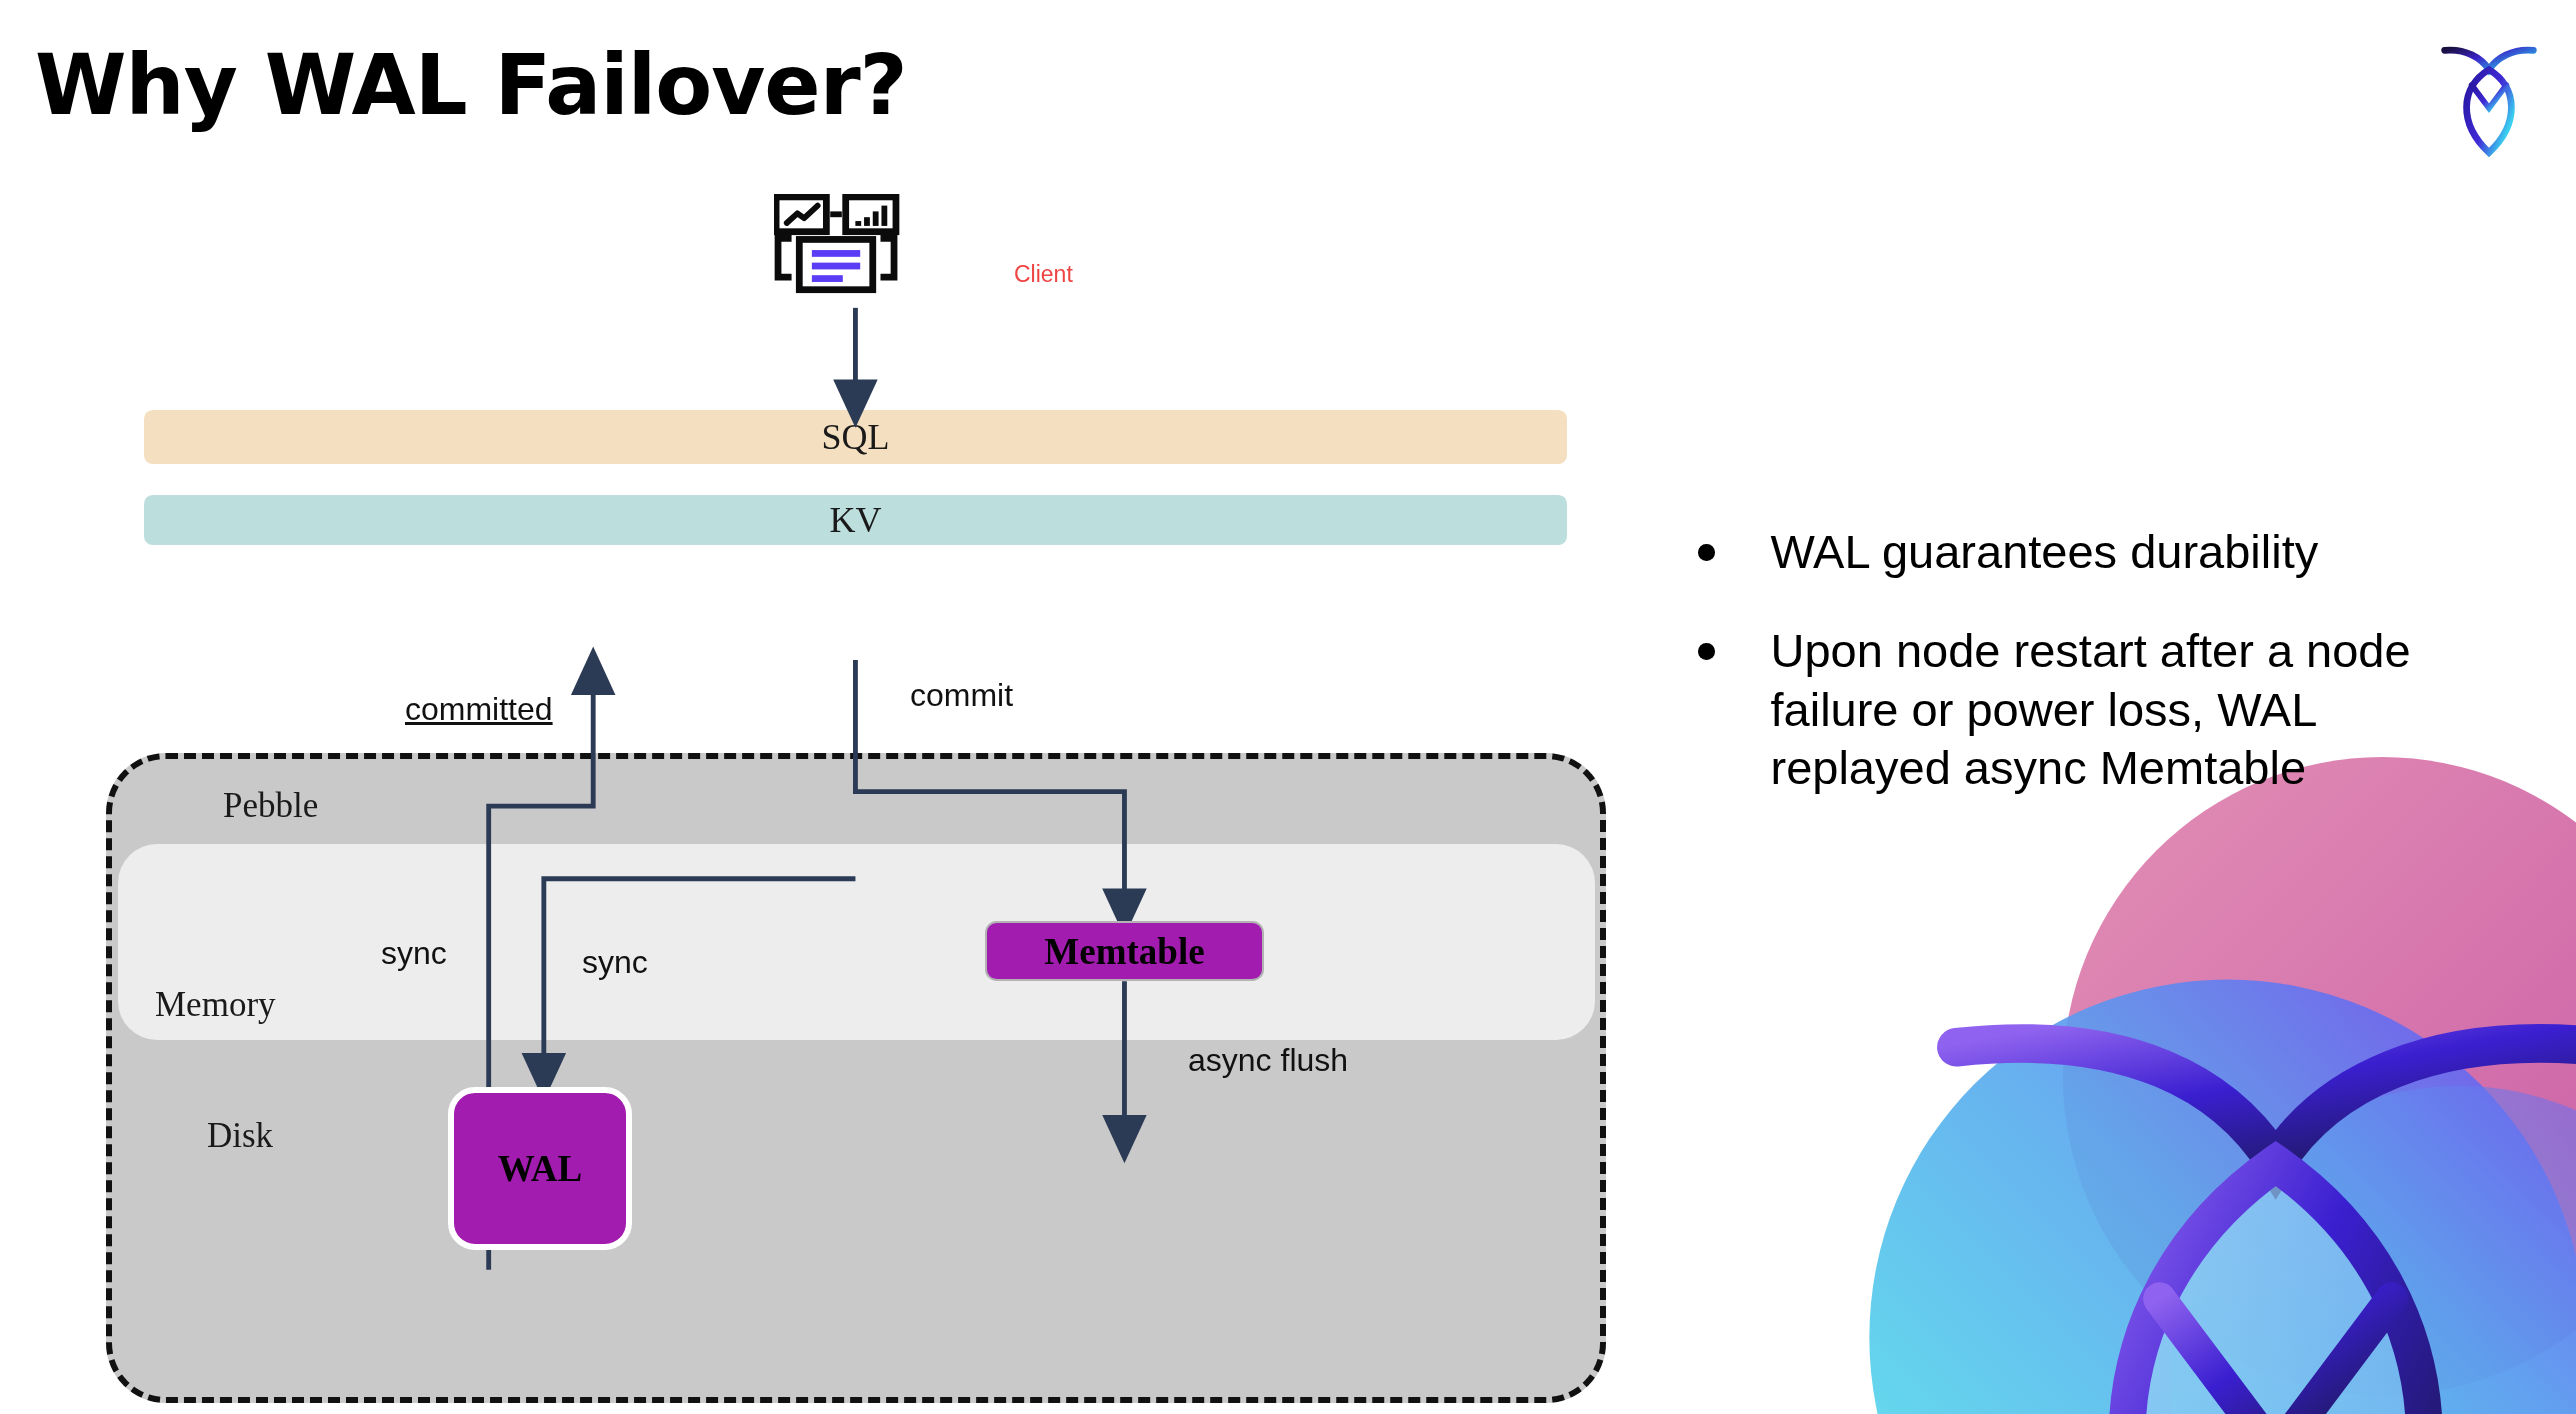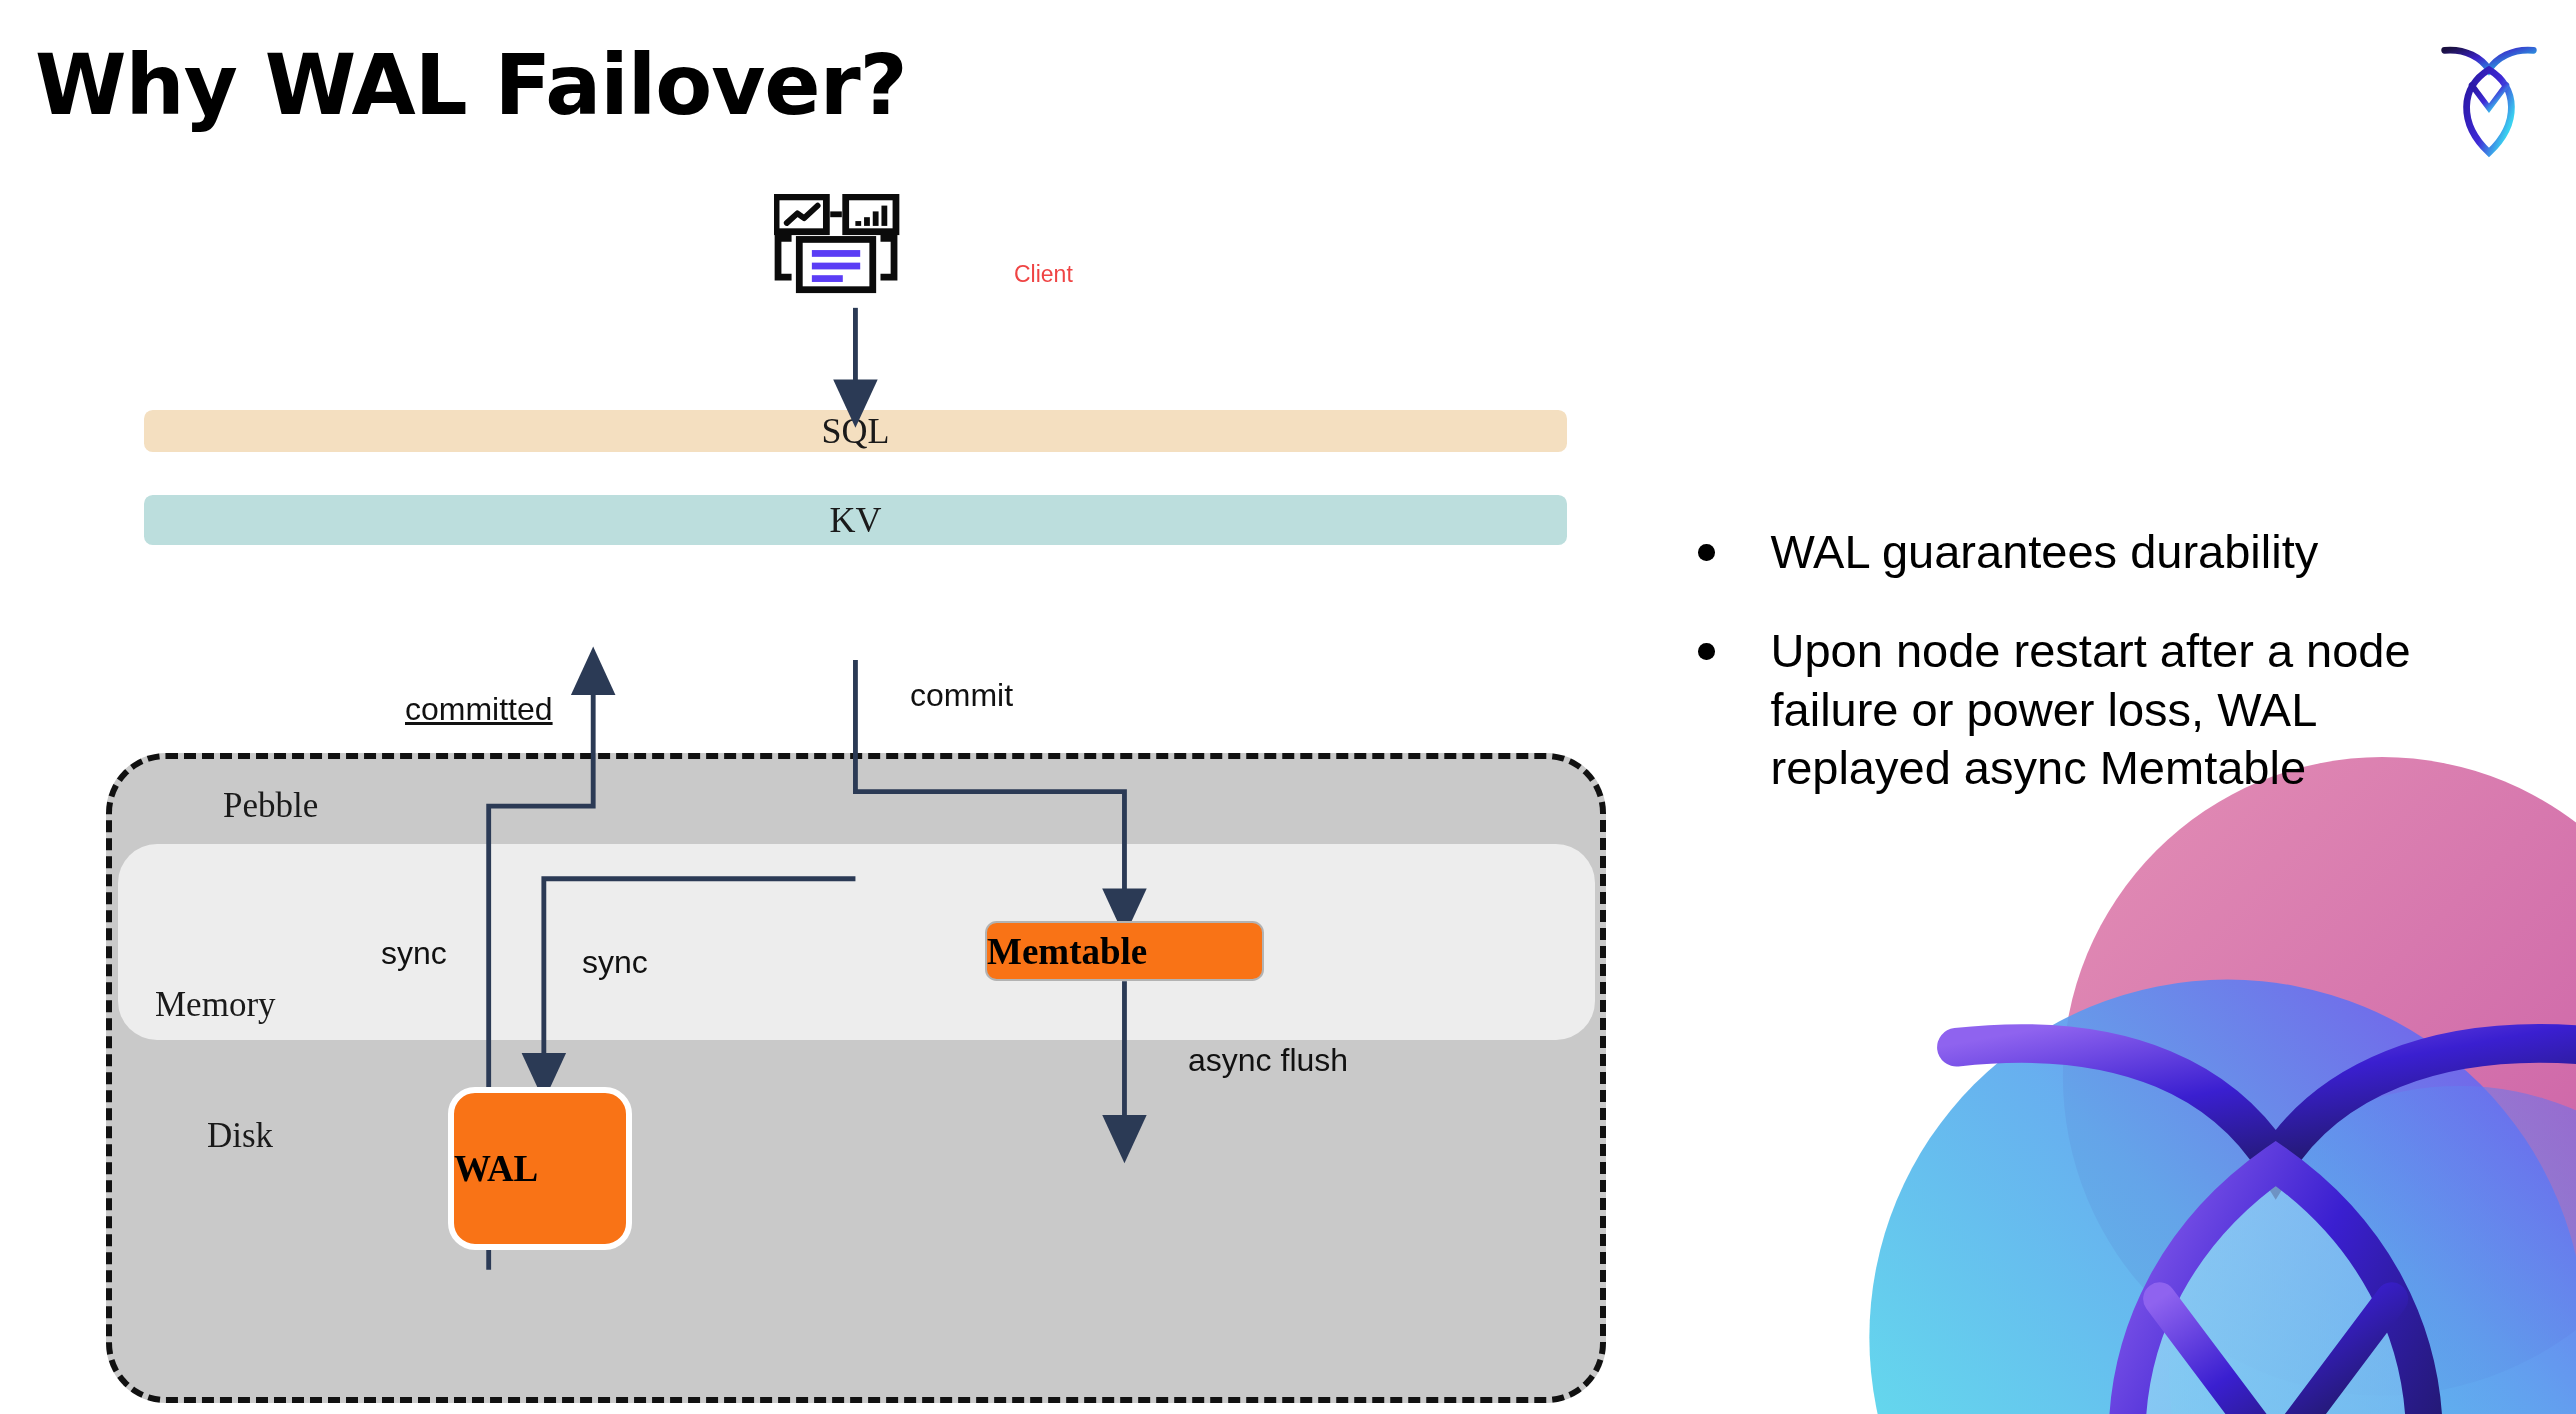--- a/index.html
+++ b/index.html
@@ -40,21 +40,21 @@
 
   
   .layer{
     position:absolute;left:144px;width:1423px;
     border-radius:8.7px;
     display:flex;align-items:center;justify-content:center;
     font-family:"Liberation Serif", serif;
     font-size:36px;
     color:#1a1a1a;
   }
-  .layer-sql{top:410px;height:42px;background:#f4dfc0;}
+  .layer-sql{top:410px;height:54px;background:#f4dfc0;}
   .layer-kv{top:495px;height:50px;background:#bcdedd;}
   .layer-storage{top:577px;height:81px;background:#d8d2e6;}
 
   
   .pebble{
     position:absolute;left:106px;top:753px;
     width:1500px;height:650px;
     background:#c9c9c9;
     border:6.8px dashed #111111;
     border-radius:60px;
@@ -78,22 +78,22 @@
   }
   .disk-label{
     position:absolute;left:207px;top:1101px;
     font-family:"Liberation Serif", serif;
     font-size:35px;color:#1a1a1a;margin-top:15px;
   }
 
   
   .node-box{
     position:absolute;
-    background:#f97316;
-    display:flex;align-items:center;justify-content:flex-start;
+    background:#a21caf;
+    display:flex;align-items:center;justify-content:center;
     font-family:"Liberation Serif", serif;
     font-weight:700;
     font-size:37px;
     color:#000;
     box-sizing:border-box;
   }
   .node-memtable{
     left:985px;top:921px;width:279px;height:60px;
     border:2.9px solid #b3b3b3;border-radius:11.6px;
   }

